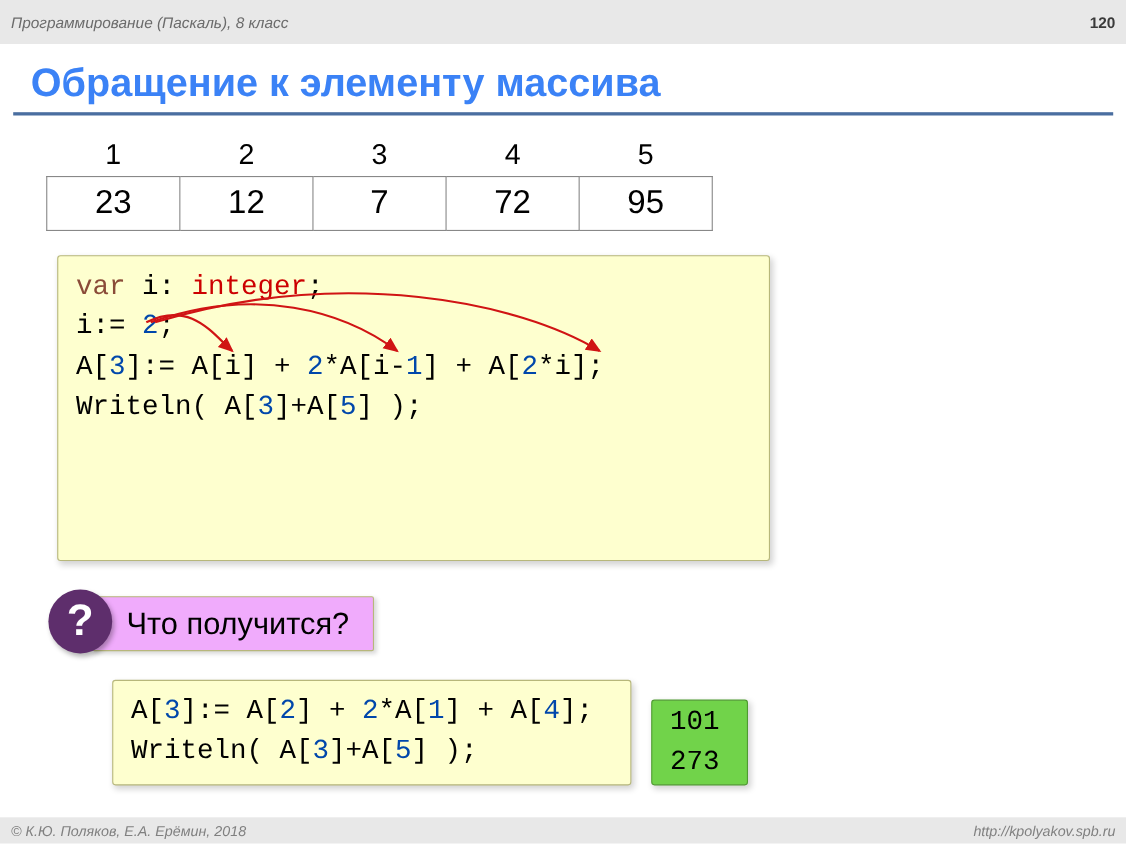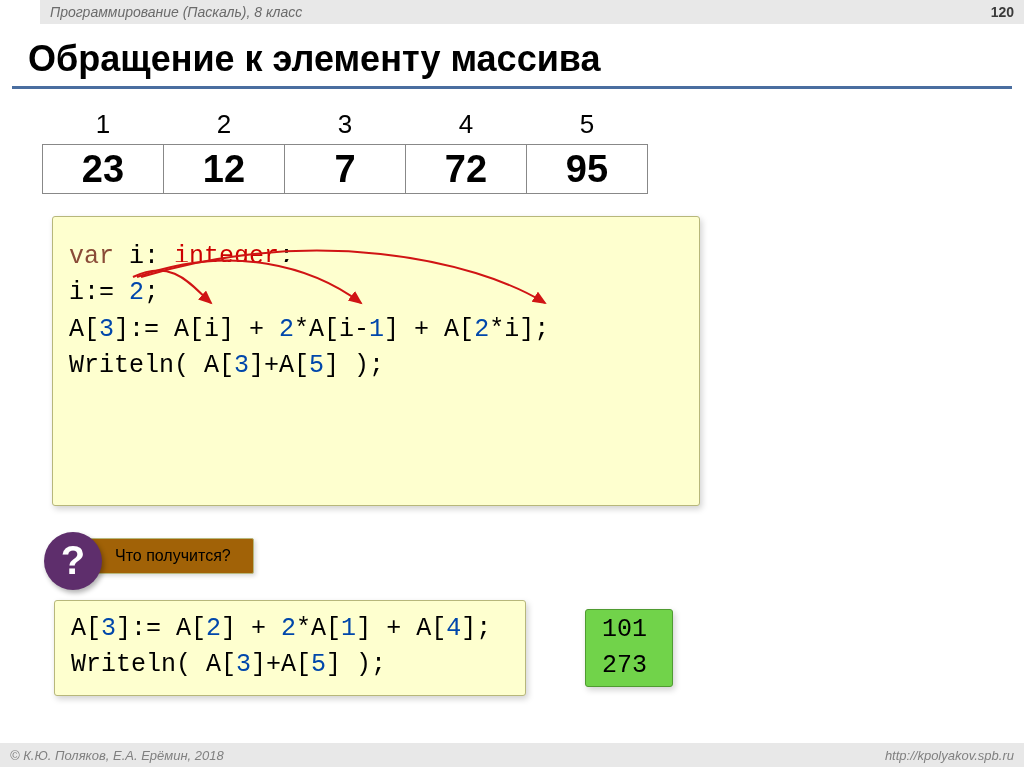--- a/index.html
+++ b/index.html
@@ -10,41 +10,40 @@
   background: #ffffff;
   font-family: Arial, Helvetica, sans-serif;
   overflow: hidden;
 }
 .slide {
   position: relative;
   width: 1024px;
   height: 767px;
 }
 .topbar {
-  height: 24px;
+  height: 40px;
   background: #e8e8e8;
   display: flex;
   align-items: center;
   justify-content: space-between;
   padding: 0 10px;
   font-size: 14px;
   color: #6b6b6b;
   font-style: italic;
-  margin-left: 40px;
 }
 .topbar .page-num {
   font-weight: bold;
   font-style: normal;
   font-size: 14px;
   color: #3a3a3a;
 }
 .title {
   font-size: 36px;
   font-weight: bold;
-  color: #000000;
+  color: #3b82f6;
   margin: 14px 28px 6px 28px;
 }
 .title-underline {
   height: 3px;
   background: #4a6ea0;
   margin: 0 12px 0 12px;
 }
 
 
 .arr-table {
@@ -56,22 +55,22 @@
   text-align: center;
   font-size: 26px;
   color: #000;
   padding: 4px 0 4px 0;
   border: none;
 }
 .arr-cells td {
   width: 118px;
   height: 46px;
   text-align: center;
-  font-size: 38px;
-  font-weight: bold;
+  font-size: 30px;
+  font-weight: normal;
   color: #000;
   border: 1px solid #888;
   background: #fff;
   margin-left: 29px;
 }
 
 
 .code-box {
   position: relative;
   background: #feffcf;
@@ -80,21 +79,21 @@
   box-shadow: 2px 3px 6px rgba(0,0,0,0.18);
   font-family: "Courier New", monospace;
   font-size: 25px;
   line-height: 1.45;
   white-space: pre;
   color: #000;
 }
 #code1 {
   margin: 22px 12px 0 52px;
   width: 614px;
-  padding: 22px 16px 12px 16px;
+  padding: 10px 16px 12px 16px;
 }
 .kw-red  { color: #cc0000; }
 .kw-blue { color: #0047ab; }
 .kw-mahog{ color: #8a4b38; }
 
 
 #code1 svg {
   position: absolute;
   top: 0; left: 0;
   width: 100%; height: 100%;
@@ -118,35 +117,34 @@
   color: #fff;
   font-size: 40px;
   font-weight: bold;
   box-shadow: 2px 3px 5px rgba(0,0,0,0.3);
   z-index: 2;
 }
 .q-label {
   position: relative;
   left: 40px;
   display: inline-block;
-  background: #a16207;
+  background: #f0abfc;
   border: 1px solid #b7b77b;
   border-radius: 2px;
   padding: 8px 22px 8px 30px;
-  font-size: 16px;
+  font-size: 28px;
   color: #000;
   box-shadow: 2px 2px 4px rgba(0,0,0,0.15);
 }
 
 
 .sol-row {
   display: flex;
-  align-items: center;
-  margin: 26px 0 0 54px;
-  gap: 41px;
+  align-items: flex-end;
+  margin: 26px 0 0 102px;
 }
 #code2 {
   padding: 10px 16px 12px 16px;
   width: 438px;
 }
 .answer-box {
   background: #71d34a;
   border: 1px solid #4f9b31;
   border-radius: 3px;
   box-shadow: 2px 3px 6px rgba(0,0,0,0.18);

